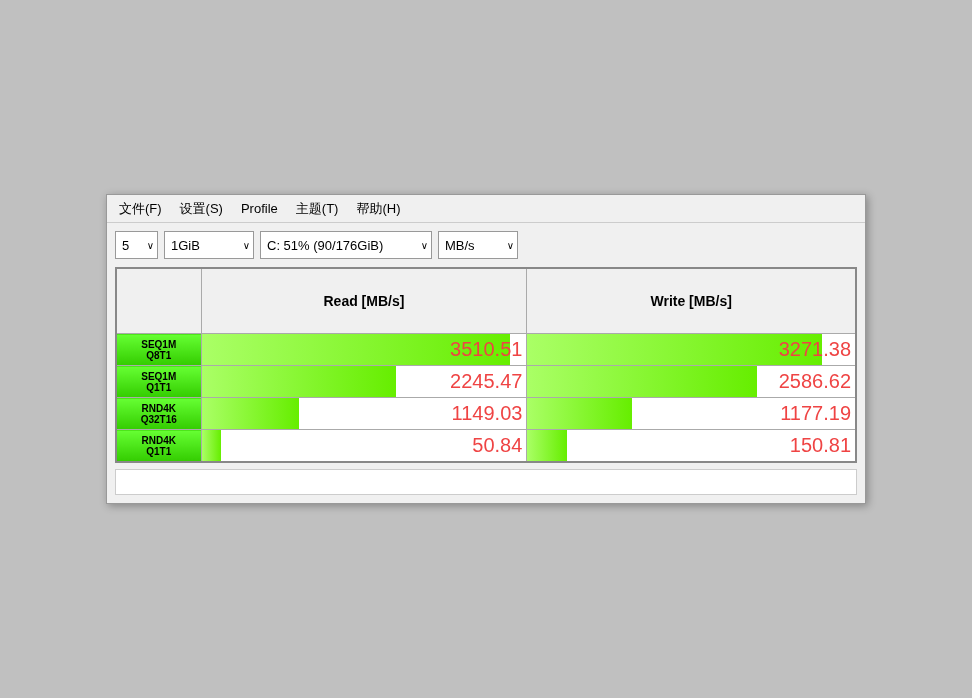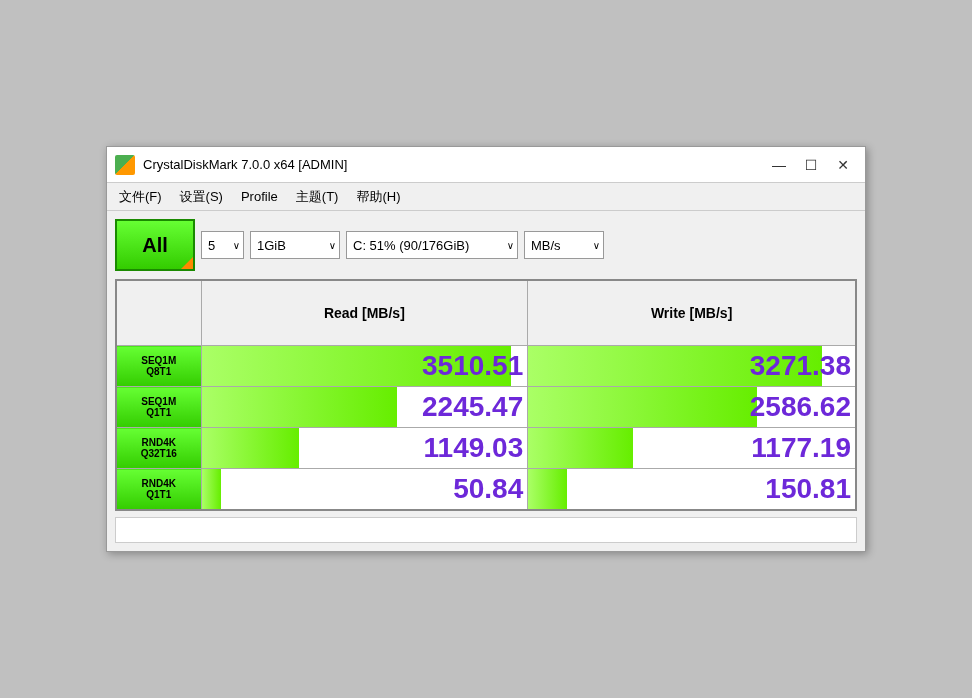--- a/index.html
+++ b/index.html
@@ -167,62 +167,52 @@
       position: absolute;
       top: 0;
       left: 0;
       height: 100%;
       background: linear-gradient(to right, #aaff66, #66ee00);
       z-index: 0;
     }
     .value-text {
       position: relative;
       z-index: 1;
-      font-size: 28px;
-      font-weight: bold;
-      color: #6d28d9;
+      font-size: 20px;
+      font-weight: normal;
+      color: #ef4444;
     }
     .status-bar {
       margin-top: 6px;
       height: 26px;
       background: #fff;
       border: 1px solid #ccc;
     }
     .th-empty {
       width: 85px;
       border: 1px solid #aaa;
     }
   </style>
 </head>
 <body>
 
 <div class="window">
 
-  <div class="title-bar">
-    <div class="title-bar-icon"></div>
-    <span class="title-text">CrystalDiskMark 7.0.0 x64 [ADMIN]</span>
-    <div class="window-controls">
-      <button class="win-btn">—</button>
-      <button class="win-btn">☐</button>
-      <button class="win-btn close">✕</button>
-    </div>
-  </div>
 
   <div class="menu-bar" id="menu-bar-container">
   <span class="menu-item">文件(F)</span>
       <span class="menu-item">设置(S)</span>
       <span class="menu-item">Profile</span>
       <span class="menu-item">主题(T)</span>
       <span class="menu-item">帮助(H)</span>
     </div>
 
   <div class="main-content">
 
     <div class="toolbar">
-      <button class="all-btn">All</button>
       <div class="select-wrapper">
         <select class="select-box" id="count-select"><option value="1">1</option><option value="3">3</option><option value="5" selected="">5</option><option value="10">10</option></select>
       </div>
       <div class="select-wrapper">
         <select class="select-box" id="size-select" style="width:90px;"><option value="512MiB">512MiB</option><option value="1GiB" selected="">1GiB</option><option value="2GiB">2GiB</option><option value="4GiB">4GiB</option><option value="8GiB">8GiB</option><option value="16GiB">16GiB</option><option value="32GiB">32GiB</option><option value="64GiB">64GiB</option></select>
       </div>
       <div class="select-wrapper">
         <select class="select-box" id="drive-select" style="width:172px;"><option value="C: 51% (90/176GiB)">C: 51% (90/176GiB)</option></select>
       </div>
       <div class="select-wrapper">

